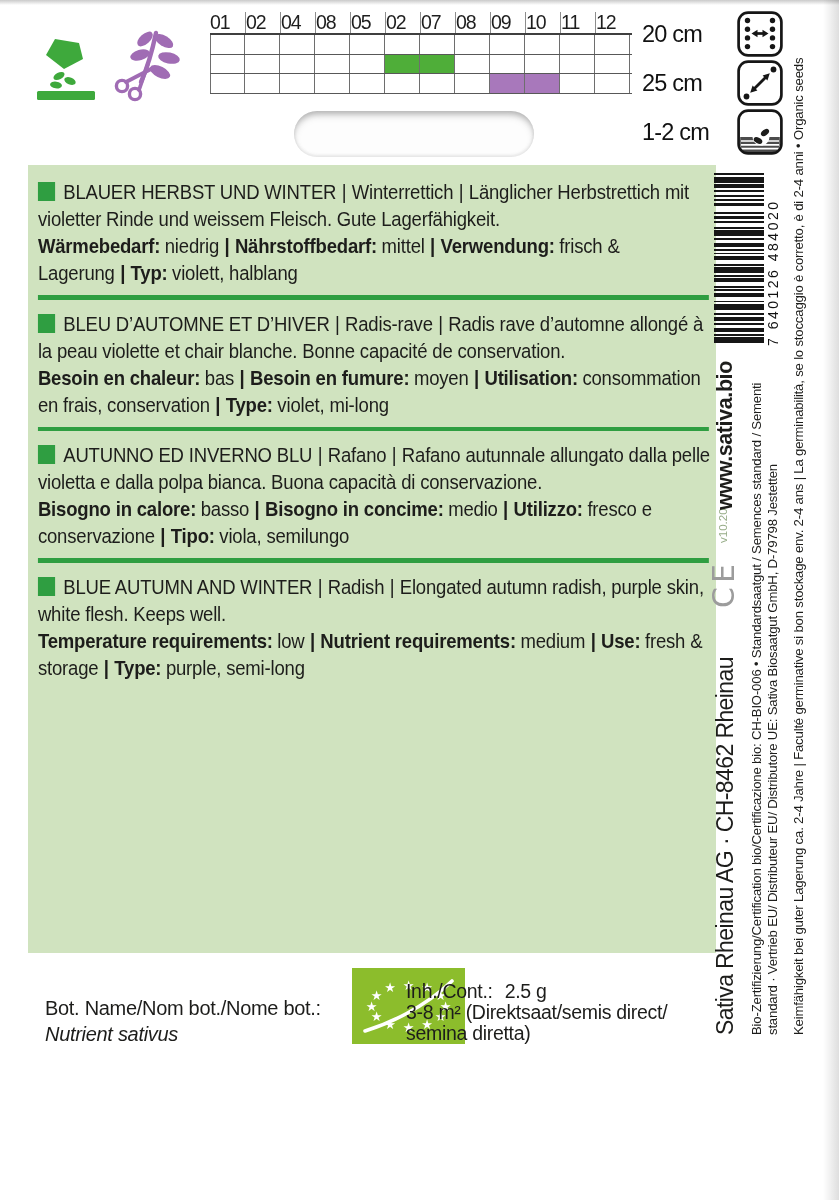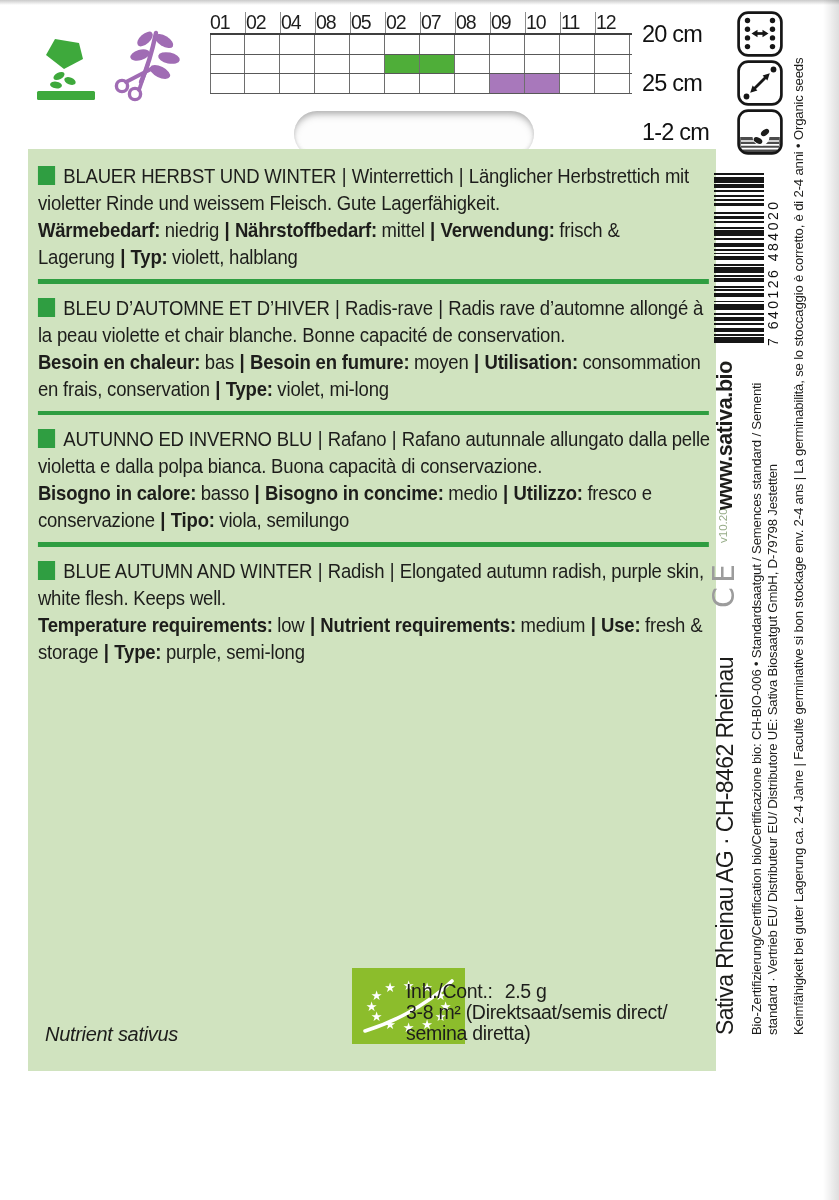--- a/index.html
+++ b/index.html
@@ -33,21 +33,21 @@
   
   .sp-row { position:absolute; left:642px; display:flex; align-items:center; gap:9px; height:46px; }
   .sp-label { width:86px; font-size:23.5px; letter-spacing:-0.8px; color:#111; }
 
   
   .hang-slot { position:absolute; left:294px; top:111px; width:240px; height:46px;
     border-radius:23px; background:#fdfdfd;
     box-shadow: inset 0 5px 7px -2px rgba(90,90,90,.5), inset 0 -2px 3px rgba(150,150,150,.2), 0 1px 1px rgba(255,255,255,.9); }
 
   
-  .panel { position:absolute; left:28px; top:149px; width:688px; height:922px; background:#d0e3bf; }
+  .panel { position:absolute; left:28px; top:165px; width:688px; height:788px; background:#d0e3bf; }
   .panel-inner { width:762px; transform:scaleX(0.903); transform-origin:0 0;
     padding:13px 0 0 11px; font-size:20.5px; line-height:27px; letter-spacing:-0.2px; }
   .b-title, .b-specs { margin:0; }
   .bullet { display:inline-block; width:19px; height:19px; background:#2f9e41;
     margin-right:9px; vertical-align:-2px; }
   .tp { margin:0 6px; }
   .b-specs { font-weight:700; }
   .b-specs .v { font-weight:400; margin-left:5px; }
   .b-specs .p { margin:0 6px; }
   .sep-line { height:4.5px; background:#2f9e41; margin:9px 8px 10px 0; }
@@ -276,20 +276,21 @@
         <div style="width: 1.84946px; margin-left: 1.84946px;"></div>
         <div style="width: 1.84946px; margin-left: 1.84946px;"></div>
         <div style="width: 1.84946px; margin-left: 3.69892px;"></div>
         <div style="width: 3.69892px; margin-left: 1.84946px;"></div>
         <div style="width: 5.54839px; margin-left: 1.84946px;"></div>
         <div style="width: 1.84946px; margin-left: 1.84946px;"></div>
       </div>
     <div class="s-digits">7 640126 484020</div>
   </div>
 
+  <div class="bot-label">Bot. Name/Nom bot./Nome bot.:</div>
   <div class="bot-name">Nutrient sativus</div>
 
   <svg class="eu-logo" width="113" height="76" viewBox="0 0 113 76" id="eu-logo-svg">
     <rect x="0" y="0" width="113" height="76" fill="#8cbd2c"></rect>
     <path d="M13,63 C36,56 72,40 100,13" stroke="#ffffff" stroke-width="3.6" fill="none" stroke-linecap="round"></path>
     <g id="eu-stars" font-family="'DejaVu Sans', sans-serif">
         <text x="93.5" y="42.5" text-anchor="middle" font-size="13" fill="#ffffff">★</text>
         <text x="88.54293994002424" y="53" text-anchor="middle" font-size="13" fill="#ffffff">★</text>
         <text x="75" y="60.68653347947321" text-anchor="middle" font-size="13" fill="#ffffff">★</text>
         <text x="56.5" y="63.5" text-anchor="middle" font-size="13" fill="#ffffff">★</text>

